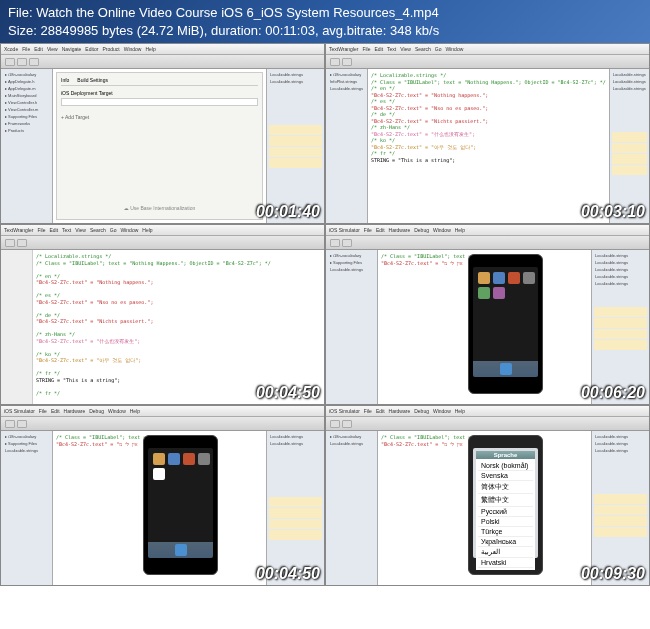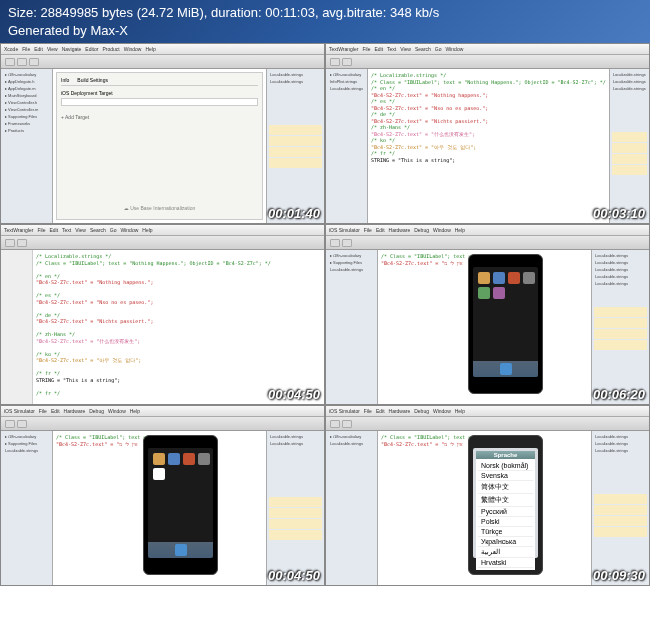--- a/index.html
+++ b/index.html
@@ -9,43 +9,43 @@
 .thumb{position:relative;border:1px solid #888;background:#e8e8e8;overflow:hidden}
 .menubar{background:linear-gradient(#f8f8f8,#e0e0e0);height:11px;border-bottom:1px solid #aaa;display:flex;align-items:center;padding:0 3px;font-size:5px;color:#333;gap:4px}
 .menubar span{white-space:nowrap}
 .toolbar{background:linear-gradient(#e8e8e8,#d0d0d0);height:14px;border-bottom:1px solid #999;display:flex;align-items:center;padding:0 4px;gap:2px}
 .tbtn{width:10px;height:8px;background:#ddd;border:1px solid #aaa;border-radius:1px}
 .content{display:flex;height:calc(100% - 25px)}
 .sidebar{width:52px;background:#e4e9ef;border-right:1px solid #aaa;padding:2px;font-size:4px;color:#444}
 .sidebar-item{padding:1px 2px;white-space:nowrap;overflow:hidden}
 .main{flex:1;background:#fff;padding:3px;font-size:5px;position:relative}
 .rightbar{width:58px;background:#e4e9ef;border-left:1px solid #aaa;padding:2px;font-size:4px;color:#444}
-.timestamp{position:absolute;bottom:2px;right:4px;color:#fff;font-weight:bold;font-size:13px;text-shadow:1px 1px 2px #000,-1px -1px 2px #000;font-style:italic}
+.timestamp{position:absolute;bottom:2px;right:4px;color:#fff;font-weight:bold;font-size:16px;text-shadow:1px 1px 2px #000,-1px -1px 2px #000;font-style:italic}
 .code-line{white-space:pre;font-family:monospace;font-size:5px;line-height:1.3}
 .c-green{color:#2a8a2a}
 .c-red{color:#c03030}
 .c-pink{color:#d06090}
 .c-orange{color:#c08020}
 .sim{position:absolute;width:75px;height:140px;background:#000;border-radius:6px;border:1px solid #444}
 .sim-screen{position:absolute;top:12px;left:4px;right:4px;bottom:16px;background:#1a1a1a;border-radius:2px;padding:3px}
 .sim-icons{display:grid;grid-template-columns:repeat(4,1fr);gap:3px;padding:2px}
 .sim-icon{width:12px;height:12px;border-radius:2px}
 .sim-dock{position:absolute;bottom:0;left:0;right:0;height:16px;background:linear-gradient(rgba(120,150,180,0.6),rgba(80,110,140,0.8));border-radius:0 0 2px 2px;display:flex;justify-content:center;align-items:center}
 .panel{background:#f4f4f0;border:1px solid #ccc;padding:4px;font-size:5px}
 .lang-list{background:#fff;font-size:7px;padding:2px}
 .lang-list div{padding:1px 3px;border-bottom:1px solid #eee}
 .yellow-row{background:#f8ecc0;height:10px;margin-bottom:1px;border-radius:1px}
 .ri{padding:1px;white-space:nowrap;overflow:hidden}
 </style>
 </head>
 <body>
 
 <div class="header">
+  <div>File: Watch the Online Video Course iOS 6_iOS System Resources_4.mp4</div>
   <div>Size: 28849985 bytes (24.72 MiB), duration: 00:11:03, avg.bitrate: 348 kb/s</div>
-  <div>Generated by Max-X</div>
 </div>
 
 <div class="grid">
 
   <div class="thumb">
     <div class="menubar">
       <span>Xcode</span>
         <span>File</span>
         <span>Edit</span>
         <span>View</span>

